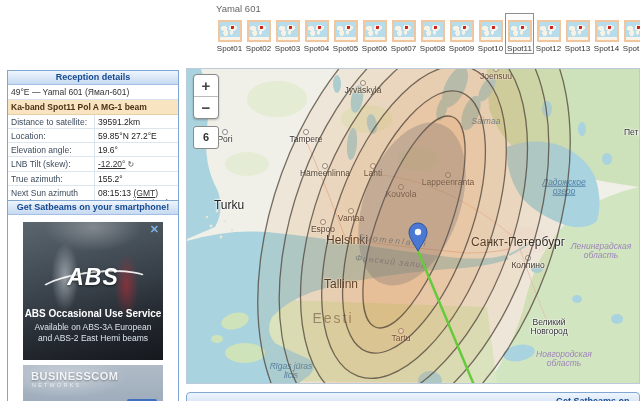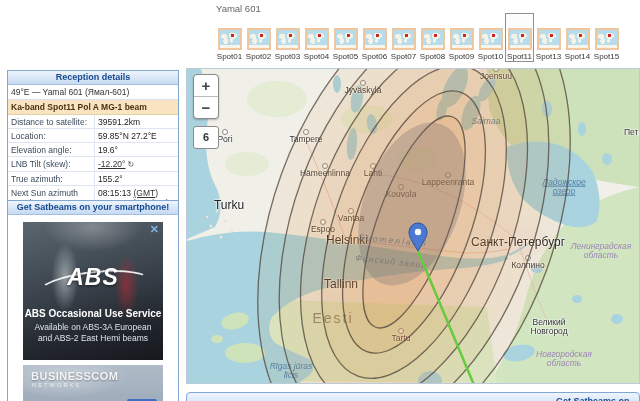--- a/index.html
+++ b/index.html
@@ -3,21 +3,21 @@
 <meta charset="utf-8">
 <style>
   html,body{margin:0;padding:0;background:#fff;}
   .page{position:relative;width:640px;height:401px;overflow:hidden;background:#fff;
         font-family:"Liberation Sans",sans-serif;}
 
   
   .strip-title{position:absolute;left:216px;top:3px;font-size:9.5px;color:#666;}
   .spot-strip{position:absolute;left:215px;top:13px;display:flex;}
   .spot-cell{flex:0 0 27px;width:27px;text-align:center;border:1px solid transparent;
-             padding-top:14px;cursor:pointer;}
+             padding-top:6px;cursor:pointer;}
   .spot-cell.selected{border-color:#8f8f8f;background:#fcfcfc;}
   .spot-thumb{width:20px;height:18px;margin:0 auto;border:2px solid #f0c69e;
     background:
       radial-gradient(circle 1.6px at 62% 30%, #c22 97%, rgba(0,0,0,0) 98%),
       radial-gradient(ellipse 5px 4px at 21% 36%, #f6f2e6 60%, rgba(0,0,0,0) 61%),
       radial-gradient(ellipse 4px 5px at 29% 62%, #f6f2e6 60%, rgba(0,0,0,0) 61%),
       radial-gradient(ellipse 7px 5px at 64% 33%, #f6f2e6 60%, rgba(0,0,0,0) 61%),
       radial-gradient(ellipse 3px 4px at 57% 58%, #f6f2e6 55%, rgba(0,0,0,0) 56%),
       linear-gradient(to top, #f8f4e9 0 3px, rgba(0,0,0,0) 3px),
       #b7dcec;}
@@ -134,20 +134,24 @@
         <div class="spot-thumb"></div>
         <div class="spot-label">Spot09</div>
       </div>
       <div class="spot-cell">
         <div class="spot-thumb"></div>
         <div class="spot-label">Spot10</div>
       </div>
       <div class="spot-cell selected">
         <div class="spot-thumb"></div>
         <div class="spot-label">Spot11</div>
+      </div>
+      <div class="spot-cell">
+        <div class="spot-thumb"></div>
+        <div class="spot-label">Spot12</div>
       </div>
       <div class="spot-cell">
         <div class="spot-thumb"></div>
         <div class="spot-label">Spot13</div>
       </div>
       <div class="spot-cell">
         <div class="spot-thumb"></div>
         <div class="spot-label">Spot14</div>
       </div>
       <div class="spot-cell">

